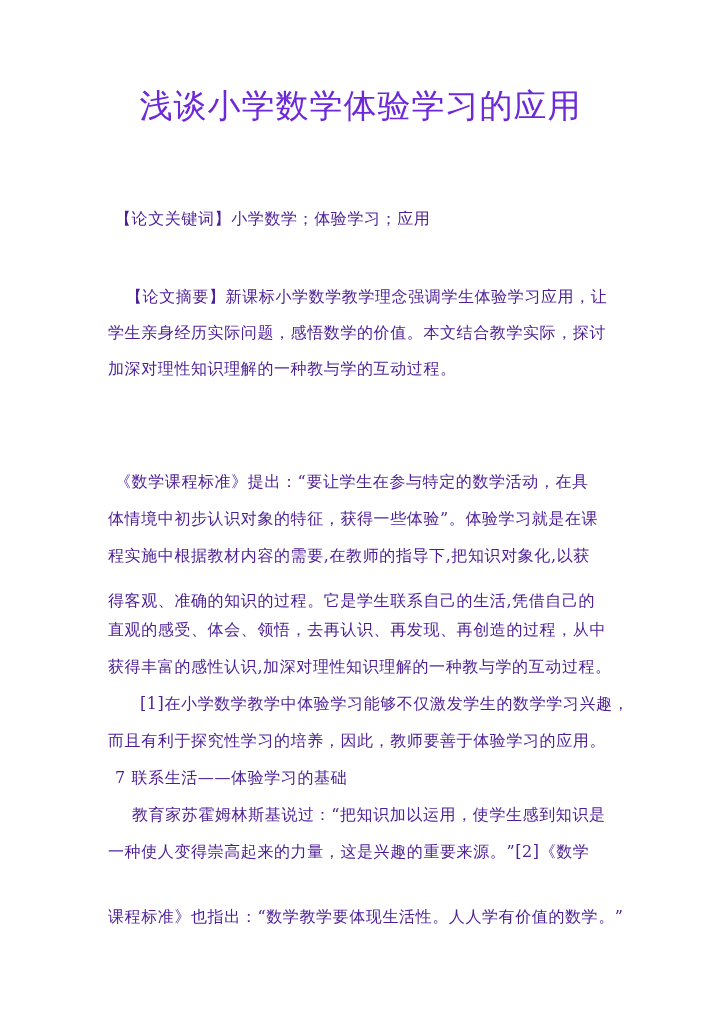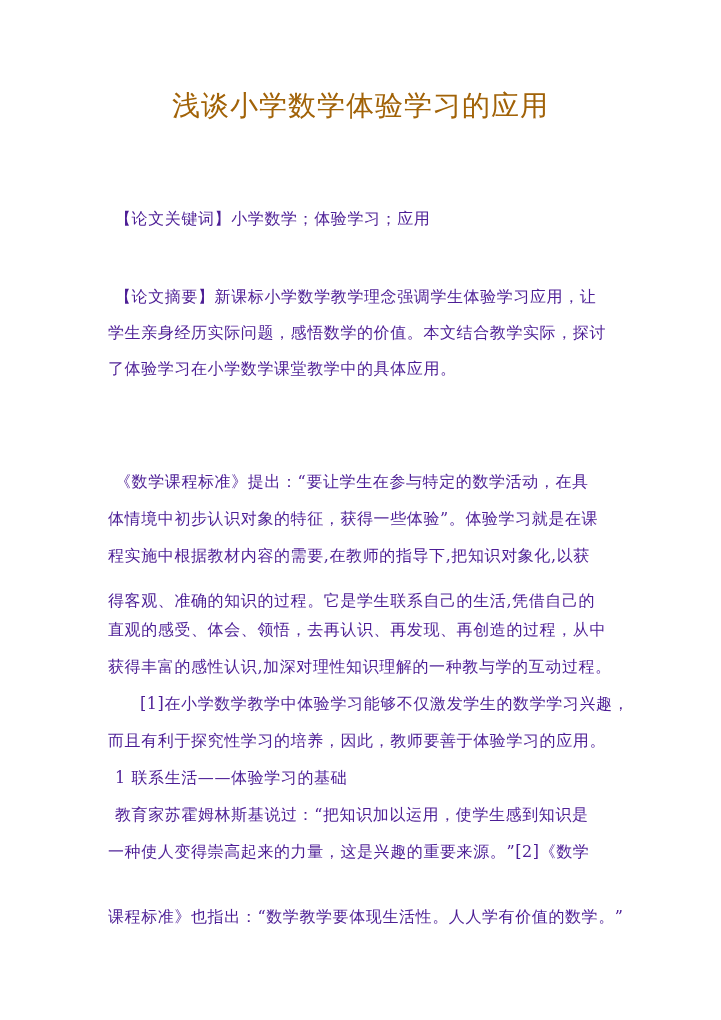--- a/index.html
+++ b/index.html
@@ -1,41 +1,41 @@
 <!DOCTYPE html>
 <html><head>
 <meta charset="utf-8">
 <style>
   html, body { margin: 0; padding: 0; background: #ffffff; }
   body { width: 721px; height: 1020px; position: relative; overflow: hidden;
          font-family: "DejaVu Serif", "Liberation Serif", serif; color: #111; }
   .page { position: absolute; left: 0; top: 0; width: 721px; height: 1020px; background: #fff; }
   .title { position: absolute; top: 86px; left: 0; width: 721px; text-align: center;
-           font-size: 28px; letter-spacing: 1px; line-height: 40px; color: #a16207; }
+           font-size: 33px; letter-spacing: 1px; line-height: 40px; color: #6d28d9; }
   .line { position: absolute; left: 108px; font-size: 16px; line-height: 26px;
           white-space: nowrap; color: #4c1d95; letter-spacing: 0.6px; }
 </style>
 </head>
 <body>
 
 <div class="page">
   <div class="title">浅谈小学数学体验学习的应用</div>
 
   <div class="line" style="top:206px; left:115px;">【论文关键词】小学数学；体验学习；应用</div>
 
-  <div class="line" style="top:284px; left:115px;">【论文摘要】新课标小学数学教学理念强调学生体验学习应用，让</div>
+  <div class="line" style="top:284px; left:126px;">【论文摘要】新课标小学数学教学理念强调学生体验学习应用，让</div>
   <div class="line" style="top:320px;">学生亲身经历实际问题，感悟数学的价值。本文结合教学实际，探讨</div>
-  <div class="line" style="top:356px;">了体验学习在小学数学课堂教学中的具体应用。</div>
+  <div class="line" style="top:356px;">加深对理性知识理解的一种教与学的互动过程。</div>
 
   <div class="line" style="top:469px; left:115px;">《数学课程标准》提出：“要让学生在参与特定的数学活动，在具</div>
   <div class="line" style="top:506px;">体情境中初步认识对象的特征，获得一些体验”。体验学习就是在课</div>
   <div class="line" style="top:543px;">程实施中根据教材内容的需要,在教师的指导下,把知识对象化,以获</div>
   <div class="line" style="top:580px;margin-top:8px;">得客观、准确的知识的过程。它是学生联系自己的生活,凭借自己的</div>
   <div class="line" style="top:617px;">直观的感受、体会、领悟，去再认识、再发现、再创造的过程，从中</div>
   <div class="line" style="top:654px;">获得丰富的感性认识,加深对理性知识理解的一种教与学的互动过程。</div>
   <div class="line" style="top:691px;margin-left:32px;">[1]在小学数学教学中体验学习能够不仅激发学生的数学学习兴趣，</div>
   <div class="line" style="top:728px;">而且有利于探究性学习的培养，因此，教师要善于体验学习的应用。</div>
 
-  <div class="line" style="top:765px; left:115px;">1 联系生活——体验学习的基础</div>
-  <div class="line" style="top:802px; left:115px;">教育家苏霍姆林斯基说过：“把知识加以运用，使学生感到知识是</div>
+  <div class="line" style="top:765px; left:115px;">7 联系生活——体验学习的基础</div>
+  <div class="line" style="top:802px; left:132px;">教育家苏霍姆林斯基说过：“把知识加以运用，使学生感到知识是</div>
   <div class="line" style="top:839px;">一种使人变得崇高起来的力量，这是兴趣的重要来源。”[2]《数学</div>
   <div class="line" style="top:876px;margin-top:28px;">课程标准》也指出：“数学教学要体现生活性。人人学有价值的数学。”</div>
 </div>
 
 </body></html>

